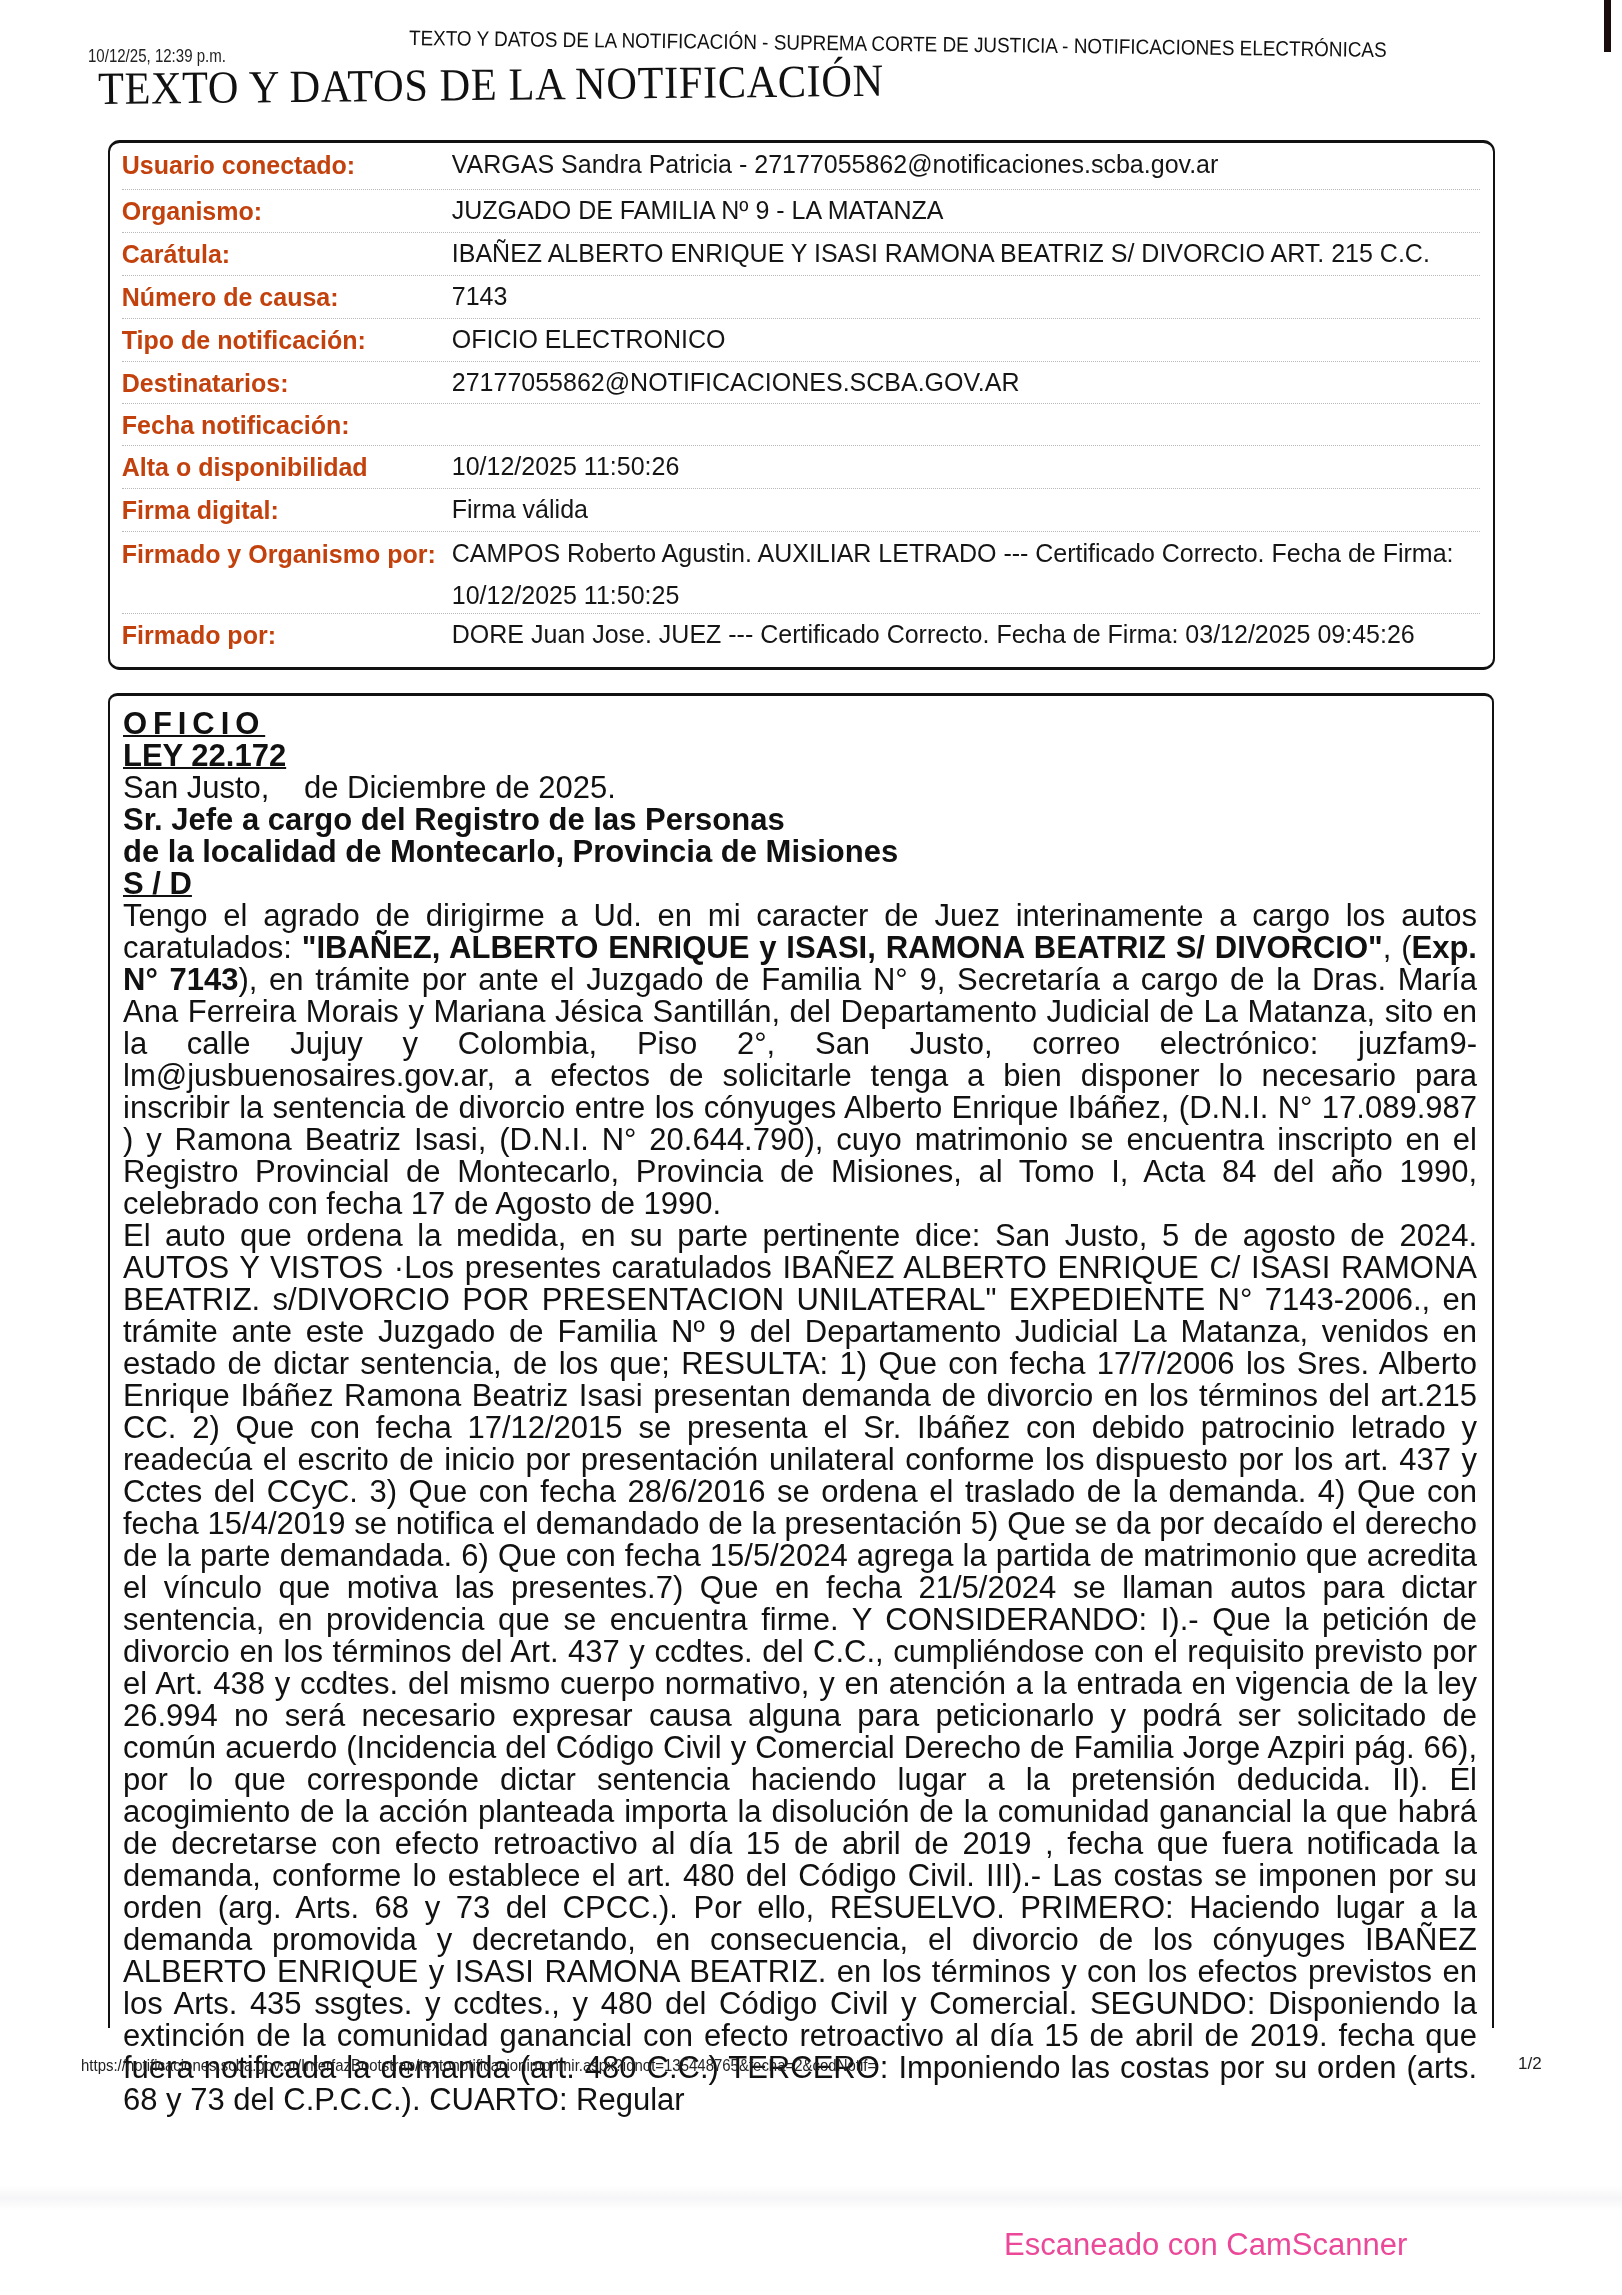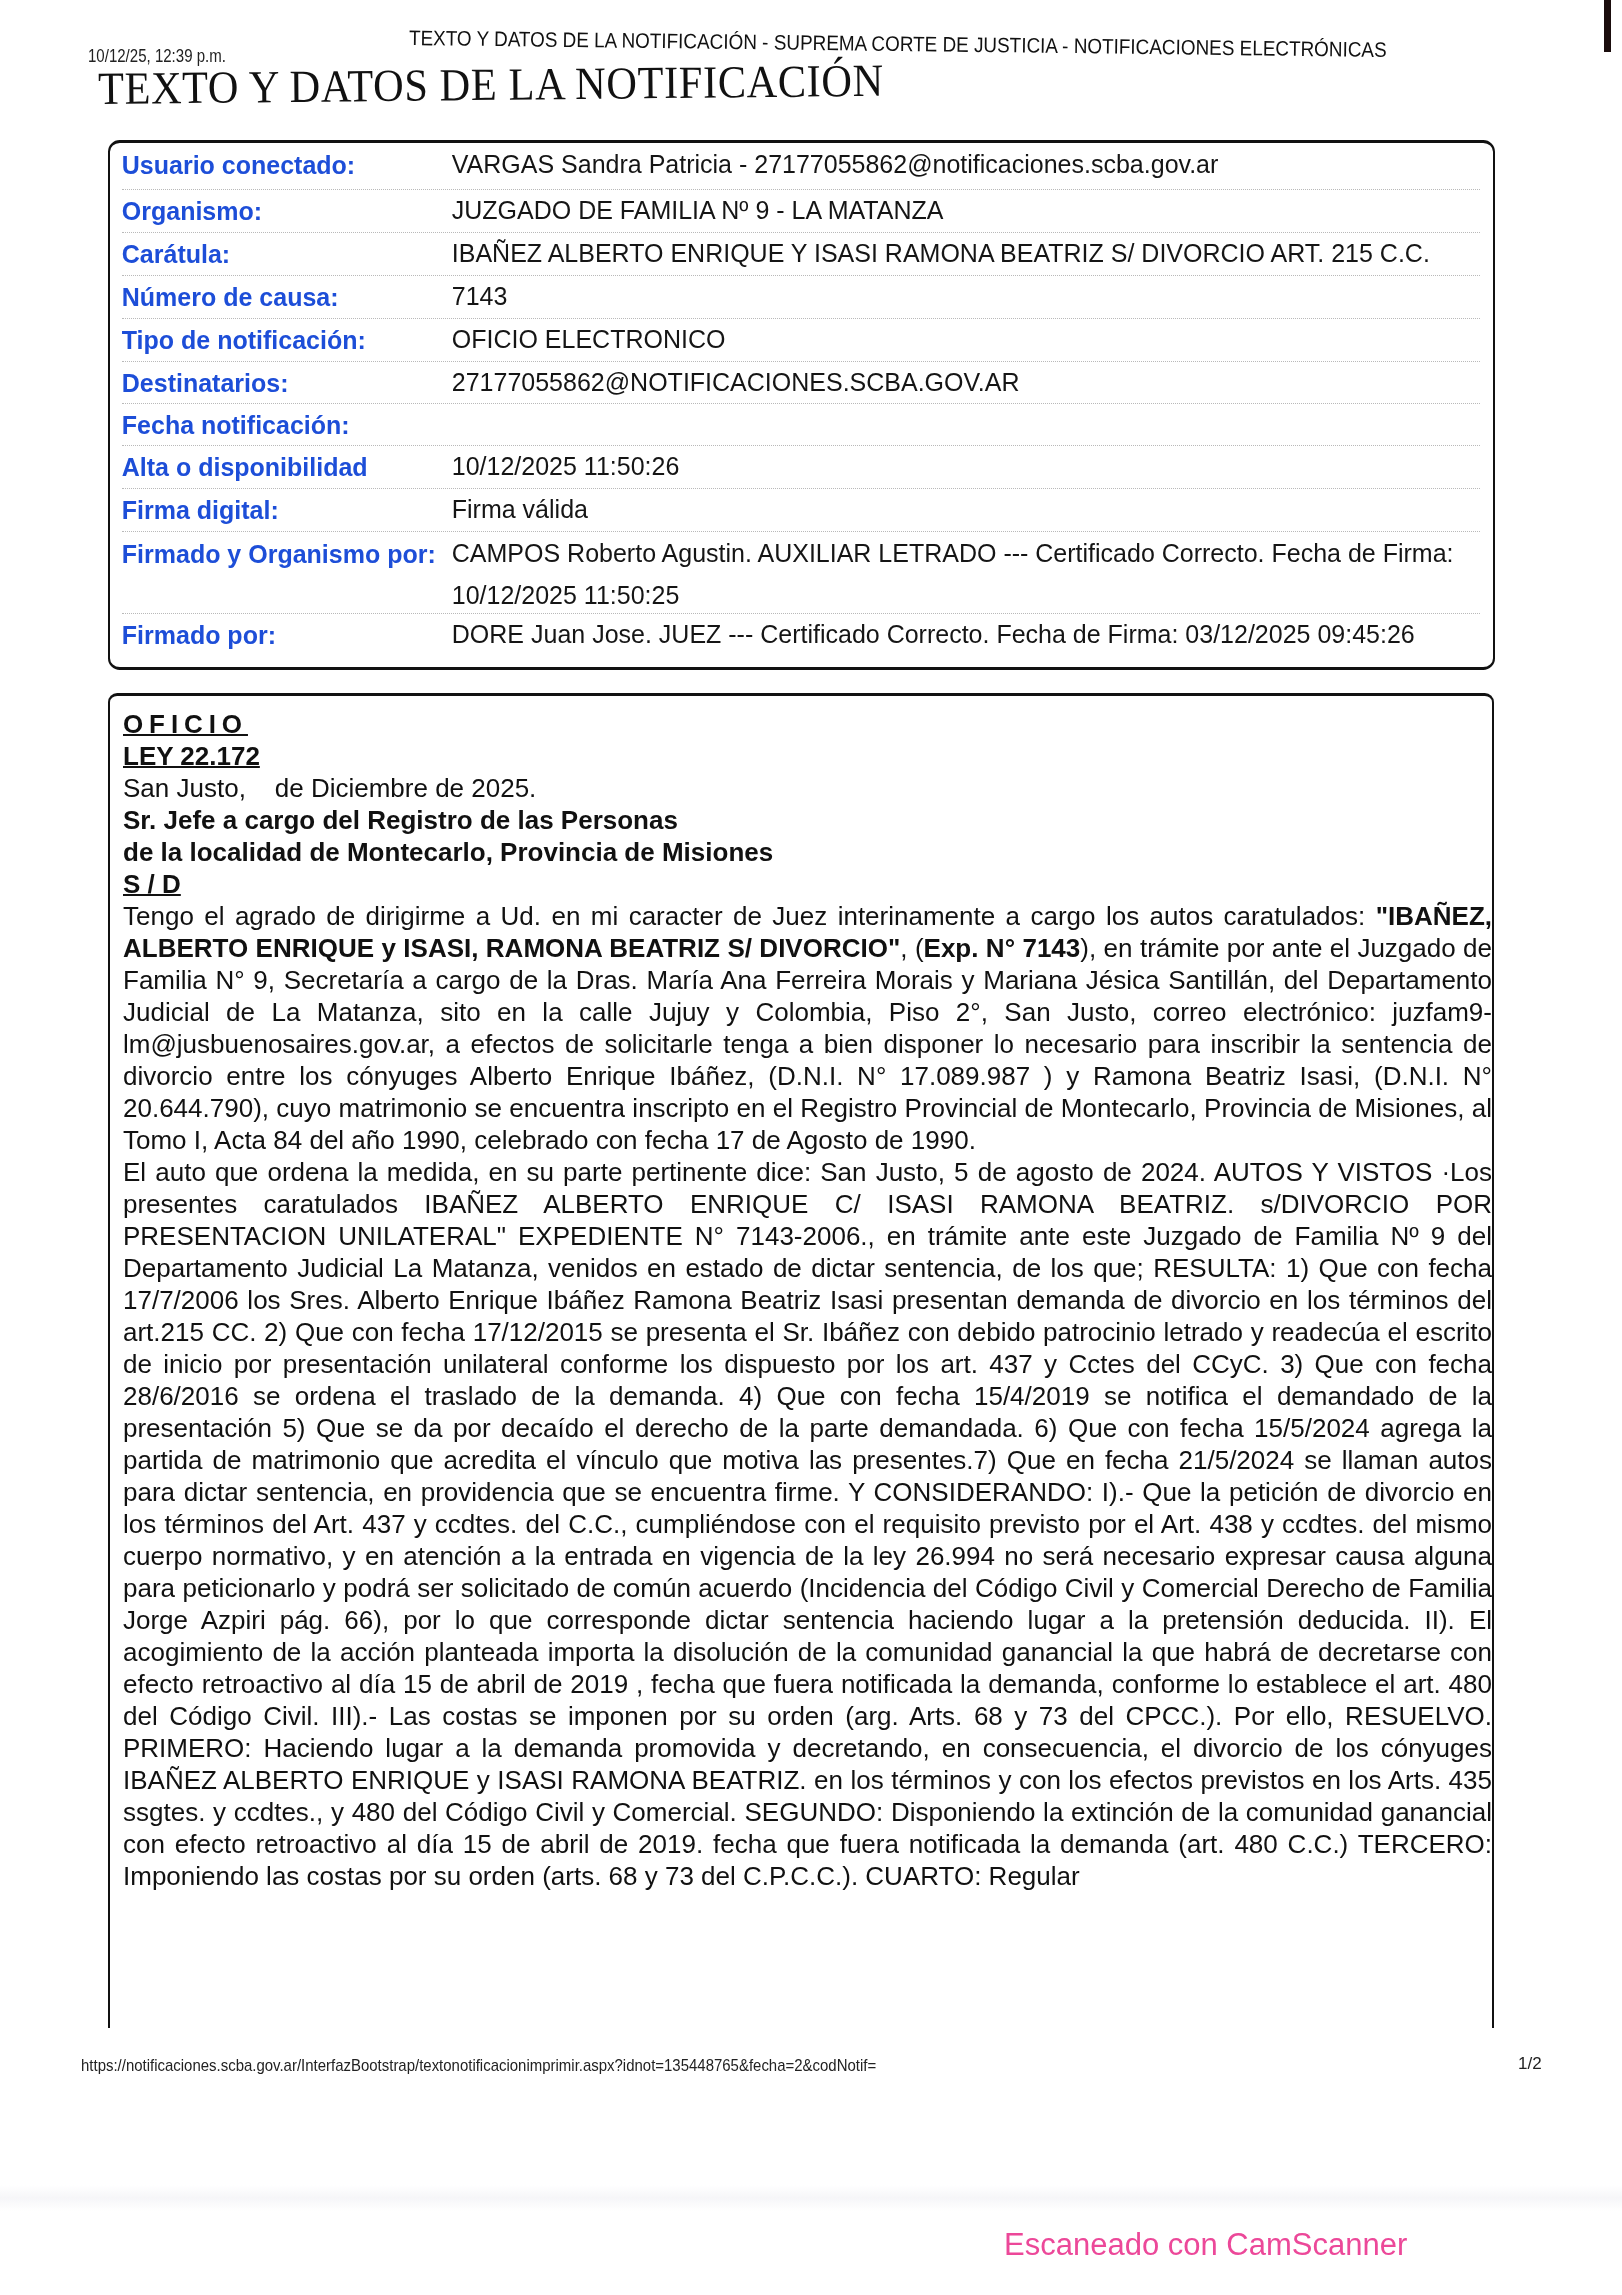--- a/index.html
+++ b/index.html
@@ -34,35 +34,35 @@
       border: 2.6px solid #111; border-radius: 11.8px; border-top-width: 3.3px; border-bottom-width: 3.9px;
       box-sizing: border-box;
     }
     .info-row {
       position: absolute; left: 11.8px; right: 13px;
       border-bottom: 1.3px dotted #b9b9b9;
       font-size: 25px;
     }
     .info-row.last { border-bottom: none; }
     .info-label {
-      position: absolute; left: 0; top: 7.9px; font-weight: bold; color: #1d4ed8;
+      position: absolute; left: 0; top: 7.9px; font-weight: bold; color: #c2410c;
       white-space: nowrap;
     }
     .info-value {
       position: absolute; left: 330px; top: 7.9px; right: 0; color: #151515;
       line-height: 42px; margin-top: -7.9px;
     }
     .body-box {
       position: absolute; left: 108px; top: 693px; width: 1386px; height: 1335px;
       border: 2px solid #111; border-top-width: 3.3px; border-bottom: none;
       border-radius: 9.2px 9.2px 0 0; box-sizing: border-box;
     }
     .body-inner {
-      position: absolute; left: 13px; top: 11.8px; right: 0;
-      font-size: 26px; line-height: 32px; color: #111;
+      position: absolute; left: 13px; top: 11.8px; right: 15px;
+      font-size: 31px; line-height: 32px; color: #111;
     }
     .heading-u { font-weight: bold; text-decoration: underline; text-decoration-thickness: 2px; }
     .oficio { letter-spacing: 5.9px; }
     .bold { font-weight: bold; }
     .para { text-align: justify; margin: 0; }
     .footer-url {
       position: absolute; left: 81px; top: 2056px; font-size: 17px; color: #222;
       white-space: nowrap; transform: scaleX(0.88); transform-origin: left;
     }
     .footer-page {

